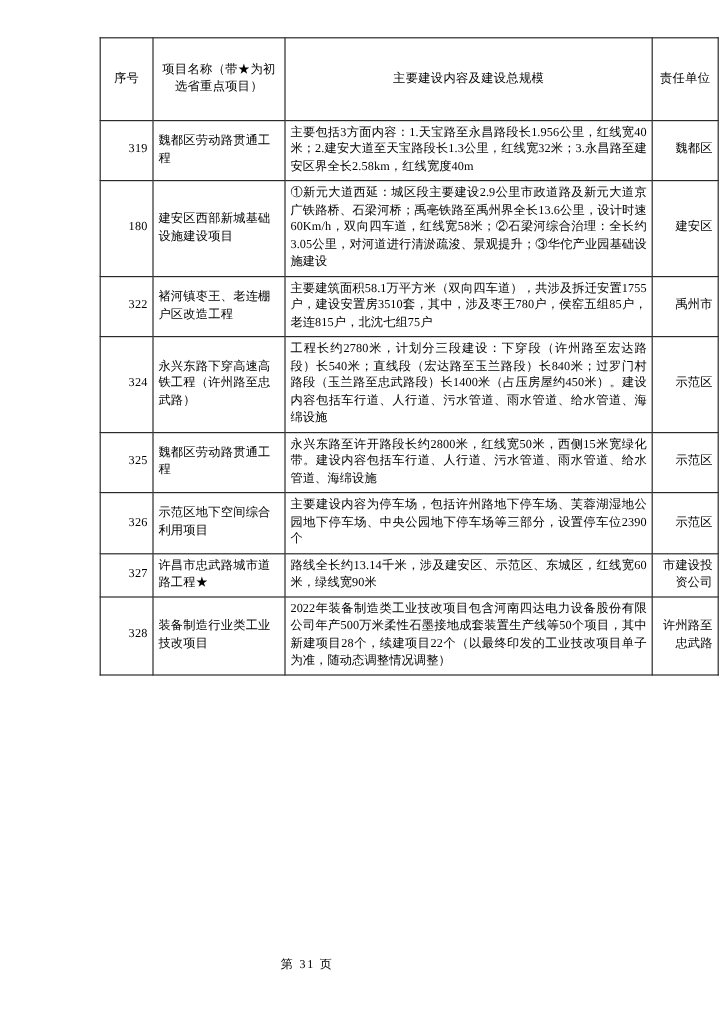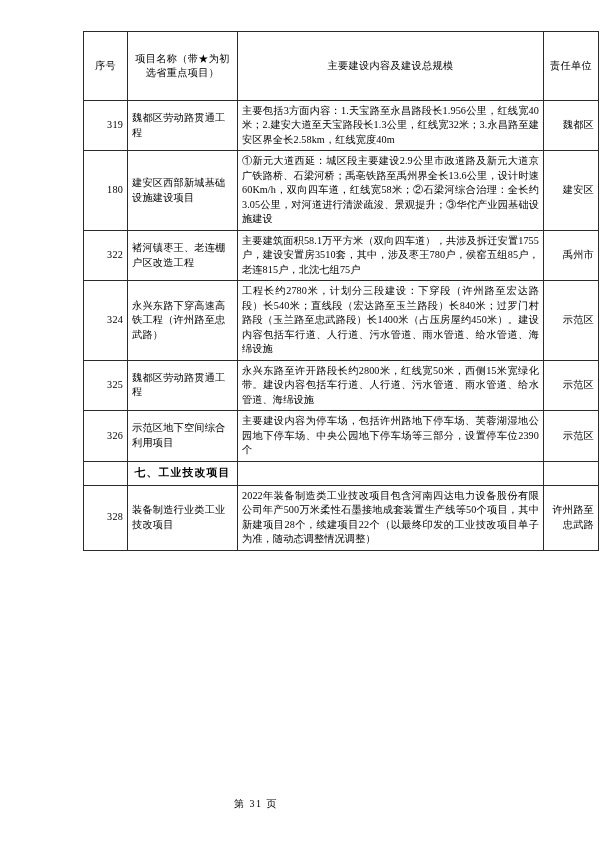--- a/index.html
+++ b/index.html
@@ -140,25 +140,25 @@
           <td class="name">魏都区劳动路贯通工程</td>
           <td class="desc">永兴东路至许开路段长约2800米，红线宽50米，西侧15米宽绿化带。建设内容包括车行道、人行道、污水管道、雨水管道、给水管道、海绵设施</td>
           <td class="unit">示范区</td>
         </tr>
         <tr>
           <td class="seq">326</td>
           <td class="name">示范区地下空间综合利用项目</td>
           <td class="desc">主要建设内容为停车场，包括许州路地下停车场、芙蓉湖湿地公园地下停车场、中央公园地下停车场等三部分，设置停车位2390个</td>
           <td class="unit">示范区</td>
         </tr>
-        <tr class="section">
-          <td class="blank"></td>
-          <td class="section-title">七、工业技改项目</td>
-          <td class="blank"></td>
-          <td class="blank"></td>
+        <tr>
+          <td class="seq">327</td>
+          <td class="name">许昌市忠武路城市道路工程★</td>
+          <td class="desc">路线全长约13.14千米，涉及建安区、示范区、东城区，红线宽60米，绿线宽90米</td>
+          <td class="unit">市建设投资公司</td>
         </tr>
         <tr>
           <td class="seq">328</td>
           <td class="name">装备制造行业类工业技改项目</td>
           <td class="desc">2022年装备制造类工业技改项目包含河南四达电力设备股份有限公司年产500万米柔性石墨接地成套装置生产线等50个项目，其中新建项目28个，续建项目22个（以最终印发的工业技改项目单子为准，随动态调整情况调整）</td>
           <td class="unit">许州路至忠武路</td>
         </tr>
       </tbody>
   </table>
 </div>

